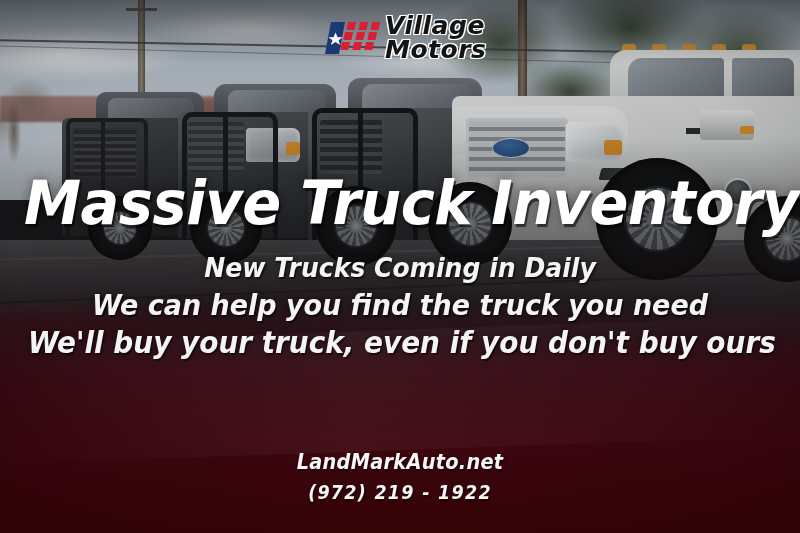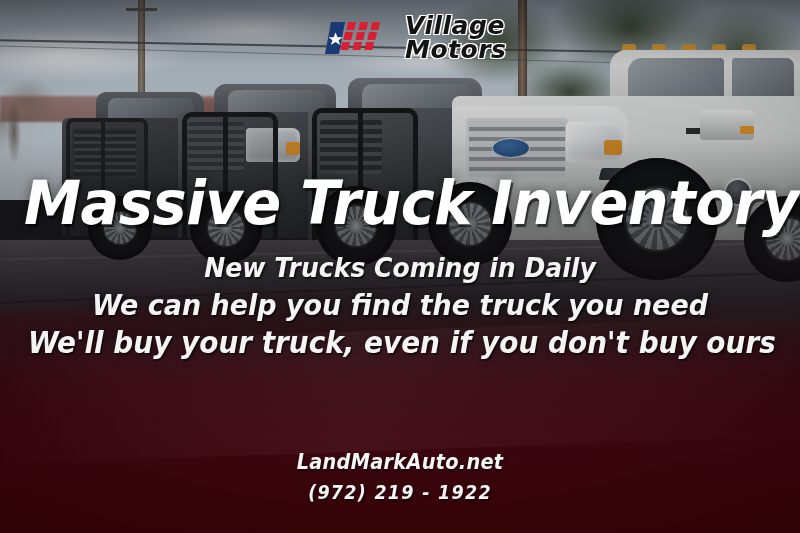--- a/index.html
+++ b/index.html
@@ -377,21 +377,21 @@
     transform: rotate(-2deg);
   }
 
   
   .logo {
     position: absolute;
     left: 325px;
     top: 14px;
     display: flex;
     align-items: center;
-    gap: 24px;
+    gap: 4px;
     z-index: 8;
   }
   .logo-flag { width: 56px; height: 40px; display:block; }
   .logo-words {
     display: flex;
     flex-direction: column;
     line-height: .92;
   }
   .logo-word {
     font-family: "DejaVu Sans", sans-serif;

